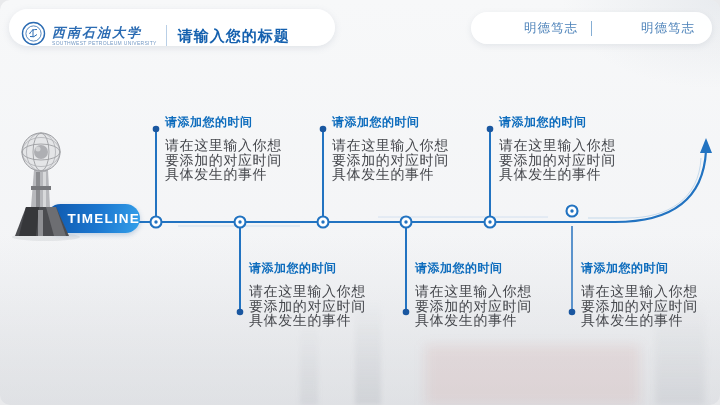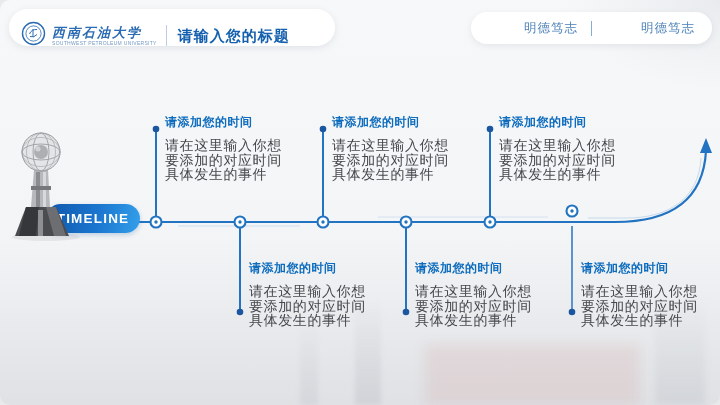--- a/index.html
+++ b/index.html
@@ -25,21 +25,21 @@
   .hdr-title{font-size:15px;font-weight:bold;color:#1460ae;letter-spacing:1px;white-space:nowrap;}
 
   .hdr-right{position:absolute;right:8px;top:12px;height:32px;border-radius:16px;background:rgba(255,255,255,.95);box-shadow:0 2px 6px rgba(110,125,150,.14);display:flex;align-items:center;padding:0 17px;}
   .motto{font-size:12.5px;color:#4a80b8;letter-spacing:1px;white-space:nowrap;margin-left:36px;}
   .motto-div{width:1px;height:15px;background:#85aed4;margin:0 13px;}
 
   
   .tl-svg{position:absolute;left:0;top:0;pointer-events:none;}
 
   
-  .tl-pill{position:absolute;left:46px;top:204px;width:94px;height:29px;border-radius:15px;background:linear-gradient(100deg,#0f57ab 0%,#1b76cf 55%,#34a0ea 100%);display:flex;align-items:center;justify-content:center;z-index:2;box-shadow:0 2px 5px rgba(30,90,160,.25);}
+  .tl-pill{position:absolute;left:46px;top:204px;width:94px;height:29px;border-radius:15px;background:linear-gradient(100deg,#0f57ab 0%,#1b76cf 55%,#34a0ea 100%);display:flex;align-items:center;justify-content:flex-end;z-index:2;box-shadow:0 2px 5px rgba(30,90,160,.25);}
   .tl-pill span{color:#ffffff;font-weight:bold;font-size:13.5px;letter-spacing:1.2px;}
 
   .statue{position:absolute;left:6px;top:124px;z-index:3;}
 
   
   .tb{position:absolute;z-index:2;}
   .tb-title{font-size:12px;font-weight:bold;color:#0d6cbd;letter-spacing:.5px;white-space:nowrap;}
   .tb-body{margin-top:7px;font-size:14px;color:#45474c;line-height:14.5px;letter-spacing:.6px;}
   .tb-body span{display:block;white-space:nowrap;}
   .tb.up{top:114px;}

